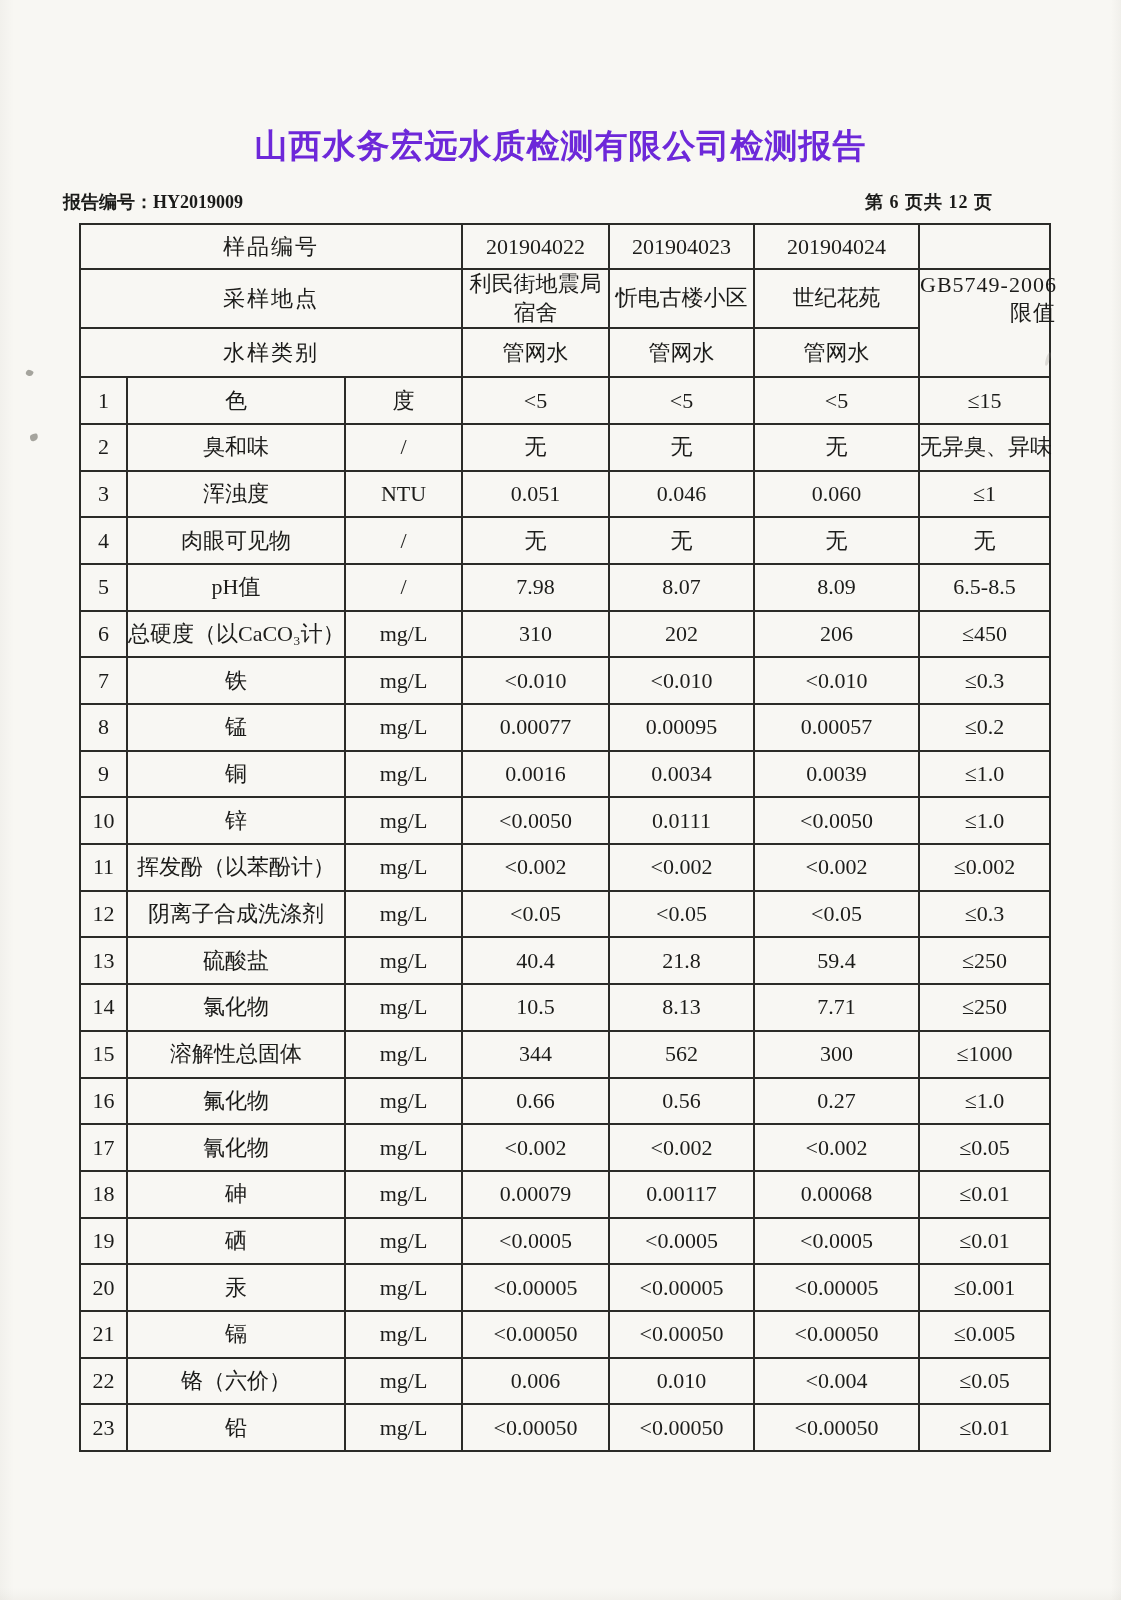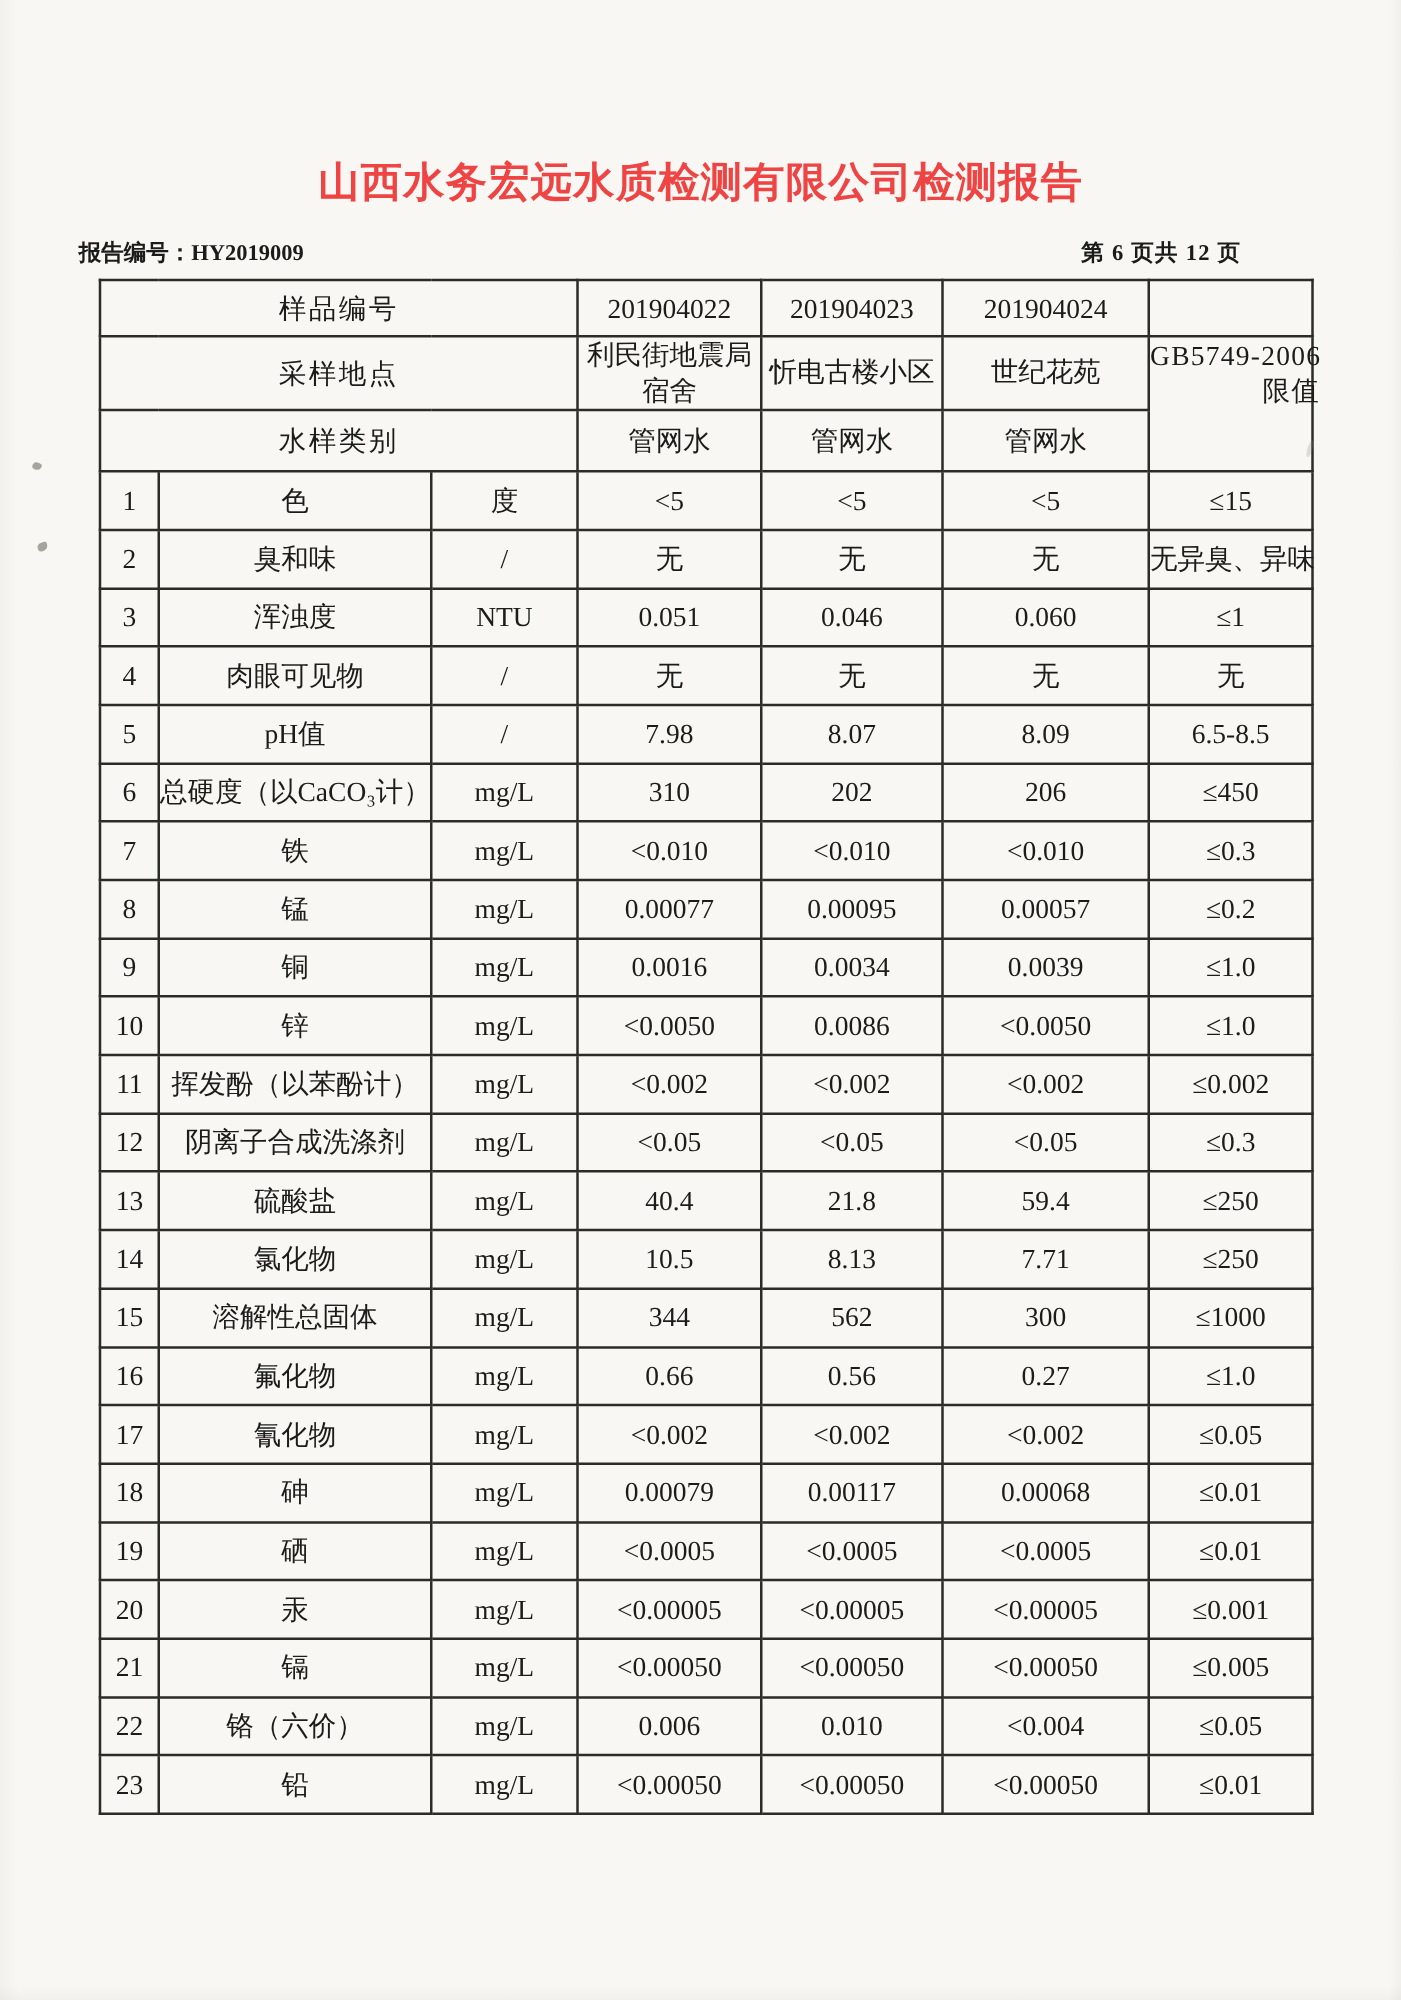--- a/index.html
+++ b/index.html
@@ -13,21 +13,21 @@
       #f8f7f3;
     font-family:"Liberation Serif","DejaVu Serif",serif;
     color:#1b1b19;
     overflow:hidden;
   }
   .title{
     position:absolute;top:124px;left:0;width:100%;
     text-align:center;
     font-family:Liberation Sans, sans-serif;
     font-weight:700;font-size:33px;letter-spacing:1px;
-    color:#ef4444;
+    color:#6d28d9;
   }
   .meta{
     position:absolute;top:190px;left:63px;right:128px;
     display:flex;justify-content:space-between;align-items:baseline;
     font-size:18px;font-weight:700;color:#1b1b19;
   }
   .meta .pageno{font-weight:700;letter-spacing:1px;}
   table.report{
     position:absolute;left:79px;top:223px;
     width:970px;
@@ -198,21 +198,21 @@
     <td class="c-val">0.0034</td>
     <td class="c-val">0.0039</td>
     <td class="c-limit">≤1.0</td>
   </tr>
 
   <tr class="datarow">
     <td class="c-no">10</td>
     <td class="c-name">锌</td>
     <td class="c-unit">mg/L</td>
     <td class="c-val">&lt;0.0050</td>
-    <td class="c-val">0.0086</td>
+    <td class="c-val">0.0111</td>
     <td class="c-val">&lt;0.0050</td>
     <td class="c-limit">≤1.0</td>
   </tr>
 
   <tr class="datarow">
     <td class="c-no">11</td>
     <td class="c-name">挥发酚（以苯酚计）</td>
     <td class="c-unit">mg/L</td>
     <td class="c-val">&lt;0.002</td>
     <td class="c-val">&lt;0.002</td>

